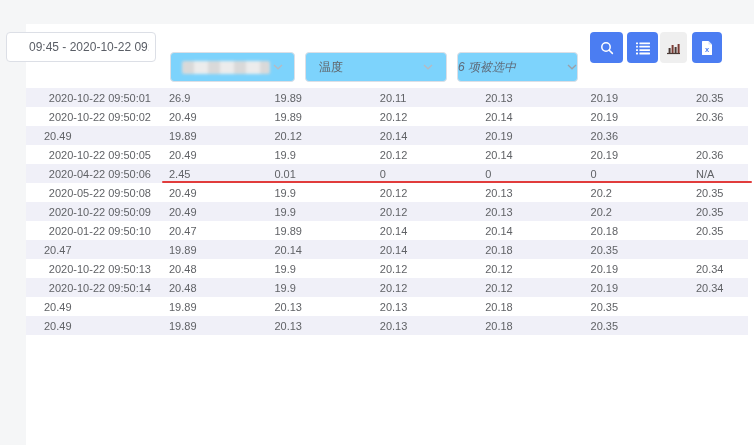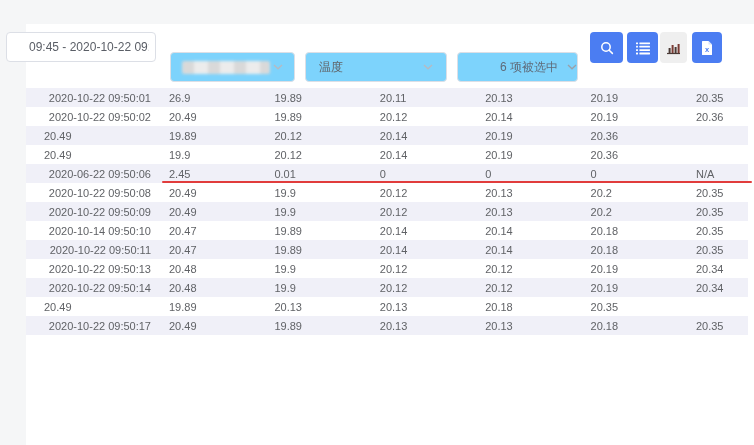--- a/index.html
+++ b/index.html
@@ -21,21 +21,21 @@
     background:#fff; outline:none;
   }
   .select {
     position:absolute; top:0; height:30px; box-sizing:border-box;
     border:1px solid #dcdfe6; border-radius:4px; background:#7dd3fc;
     display:flex; align-items:center; cursor:pointer;
     font-size:12px; color:#606266;margin-top:20px;
   }
   .select-device { left:144px; width:125px; padding:0 11px; justify-content:space-between; }
   .select-metric { left:279px; width:142px; padding:0 13px; justify-content:space-between; }
-  .select-count  { left:431px; width:121px; justify-content:flex-end; gap:9px; color:#5f6b7a; }
+  .select-count  { left:431px; width:121px; justify-content:space-between; gap:9px; color:#5f6b7a;font-style:italic; }
   .redacted {
     width:88px; height:13px; border-radius:2px;
     background:repeating-linear-gradient(90deg,#d9d9d9 0 12px,#ececec 12px 26px);
     filter:blur(1.5px);
   }
   .btn {
     position:absolute; top:0; height:31px; border:none; border-radius:4px;
     background:#4b7df2; display:flex; align-items:center; justify-content:center;
     padding:0; cursor:pointer;
   }
@@ -152,66 +152,66 @@
   </div>
         <div class="trow alt">
     <div class="cell-value">20.49</div>
     <div class="cell-value">19.89</div>
     <div class="cell-value">20.12</div>
     <div class="cell-value">20.14</div>
     <div class="cell-value">20.19</div>
     <div class="cell-value">20.36</div>
   </div>
         <div class="trow">
+    <div class="cell-time">2020-10-22 09:50:05</div>
     <div class="cell-value">20.49</div>
     <div class="cell-value">19.9</div>
     <div class="cell-value">20.12</div>
     <div class="cell-value">20.14</div>
     <div class="cell-value">20.19</div>
     <div class="cell-value">20.36</div>
   </div>
         <div class="trow alt">
-    <div class="cell-time">2020-06-22 09:50:06</div>
+    <div class="cell-time">2020-04-22 09:50:06</div>
     <div class="cell-value">2.45</div>
     <div class="cell-value">0.01</div>
     <div class="cell-value">0</div>
     <div class="cell-value">0</div>
     <div class="cell-value">0</div>
     <div class="cell-value">N/A</div>
   <div class="red-underline"></div>
         </div>
         <div class="trow">
-    <div class="cell-time">2020-10-22 09:50:08</div>
+    <div class="cell-time">2020-05-22 09:50:08</div>
     <div class="cell-value">20.49</div>
     <div class="cell-value">19.9</div>
     <div class="cell-value">20.12</div>
     <div class="cell-value">20.13</div>
     <div class="cell-value">20.2</div>
     <div class="cell-value">20.35</div>
   </div>
         <div class="trow alt">
     <div class="cell-time">2020-10-22 09:50:09</div>
     <div class="cell-value">20.49</div>
     <div class="cell-value">19.9</div>
     <div class="cell-value">20.12</div>
     <div class="cell-value">20.13</div>
     <div class="cell-value">20.2</div>
     <div class="cell-value">20.35</div>
   </div>
         <div class="trow">
-    <div class="cell-time">2020-10-14 09:50:10</div>
+    <div class="cell-time">2020-01-22 09:50:10</div>
     <div class="cell-value">20.47</div>
     <div class="cell-value">19.89</div>
     <div class="cell-value">20.14</div>
     <div class="cell-value">20.14</div>
     <div class="cell-value">20.18</div>
     <div class="cell-value">20.35</div>
   </div>
         <div class="trow alt">
-    <div class="cell-time">2020-10-22 09:50:11</div>
     <div class="cell-value">20.47</div>
     <div class="cell-value">19.89</div>
     <div class="cell-value">20.14</div>
     <div class="cell-value">20.14</div>
     <div class="cell-value">20.18</div>
     <div class="cell-value">20.35</div>
   </div>
         <div class="trow">
     <div class="cell-time">2020-10-22 09:50:13</div>
     <div class="cell-value">20.48</div>
@@ -232,21 +232,20 @@
   </div>
         <div class="trow">
     <div class="cell-value">20.49</div>
     <div class="cell-value">19.89</div>
     <div class="cell-value">20.13</div>
     <div class="cell-value">20.13</div>
     <div class="cell-value">20.18</div>
     <div class="cell-value">20.35</div>
   </div>
         <div class="trow alt">
-    <div class="cell-time">2020-10-22 09:50:17</div>
     <div class="cell-value">20.49</div>
     <div class="cell-value">19.89</div>
     <div class="cell-value">20.13</div>
     <div class="cell-value">20.13</div>
     <div class="cell-value">20.18</div>
     <div class="cell-value">20.35</div>
   </div>
       </div>
 
   </div>

